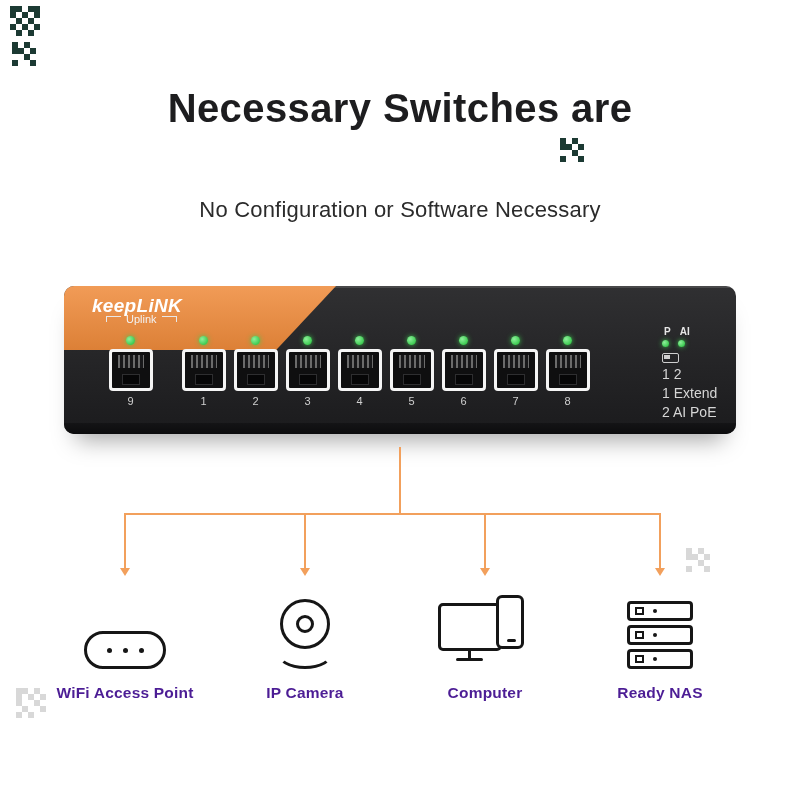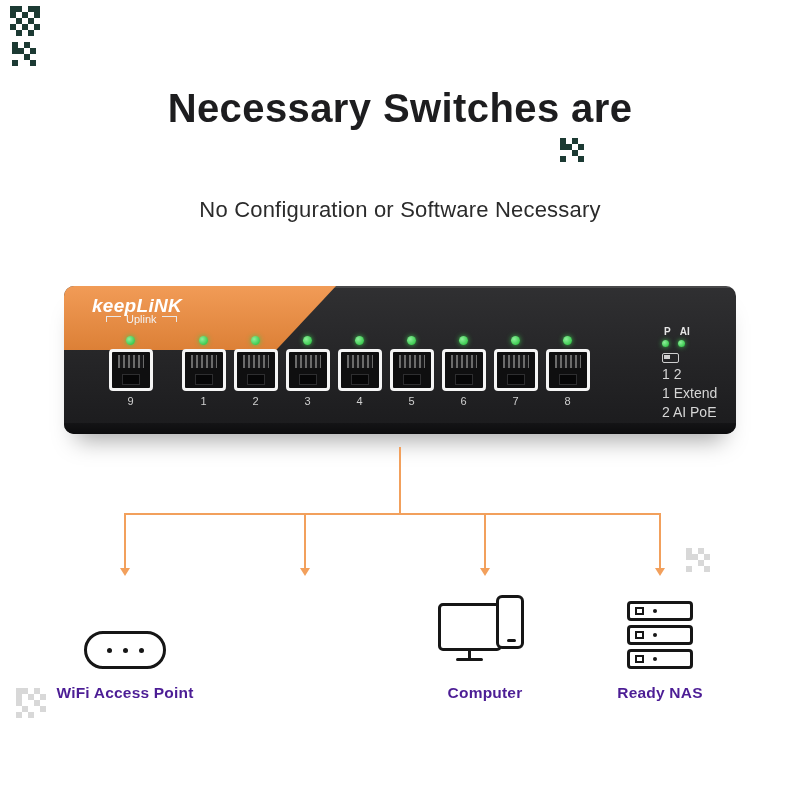--- a/index.html
+++ b/index.html
@@ -224,20 +224,29 @@
 
   <div class="device dev-wifi">
     <div class="wifi-pill">
       <span class="wifi-dot"></span>
       <span class="wifi-dot"></span>
       <span class="wifi-dot"></span>
     </div>
     <div class="dev-label">WiFi Access Point</div>
   </div>
 
+  <div class="device dev-cam">
+    <div class="cam">
+      <div class="cam-lens">
+        <div class="cam-iris"></div>
+      </div>
+      <div class="cam-base"></div>
+    </div>
+    <div class="dev-label">IP Camera</div>
+  </div>
 
   <div class="device dev-comp">
     <div class="comp">
       <div class="monitor"></div>
       <div class="mon-neck"></div>
       <div class="mon-base"></div>
       <div class="phone">
         <div class="phone-line"></div>
       </div>
     </div>

